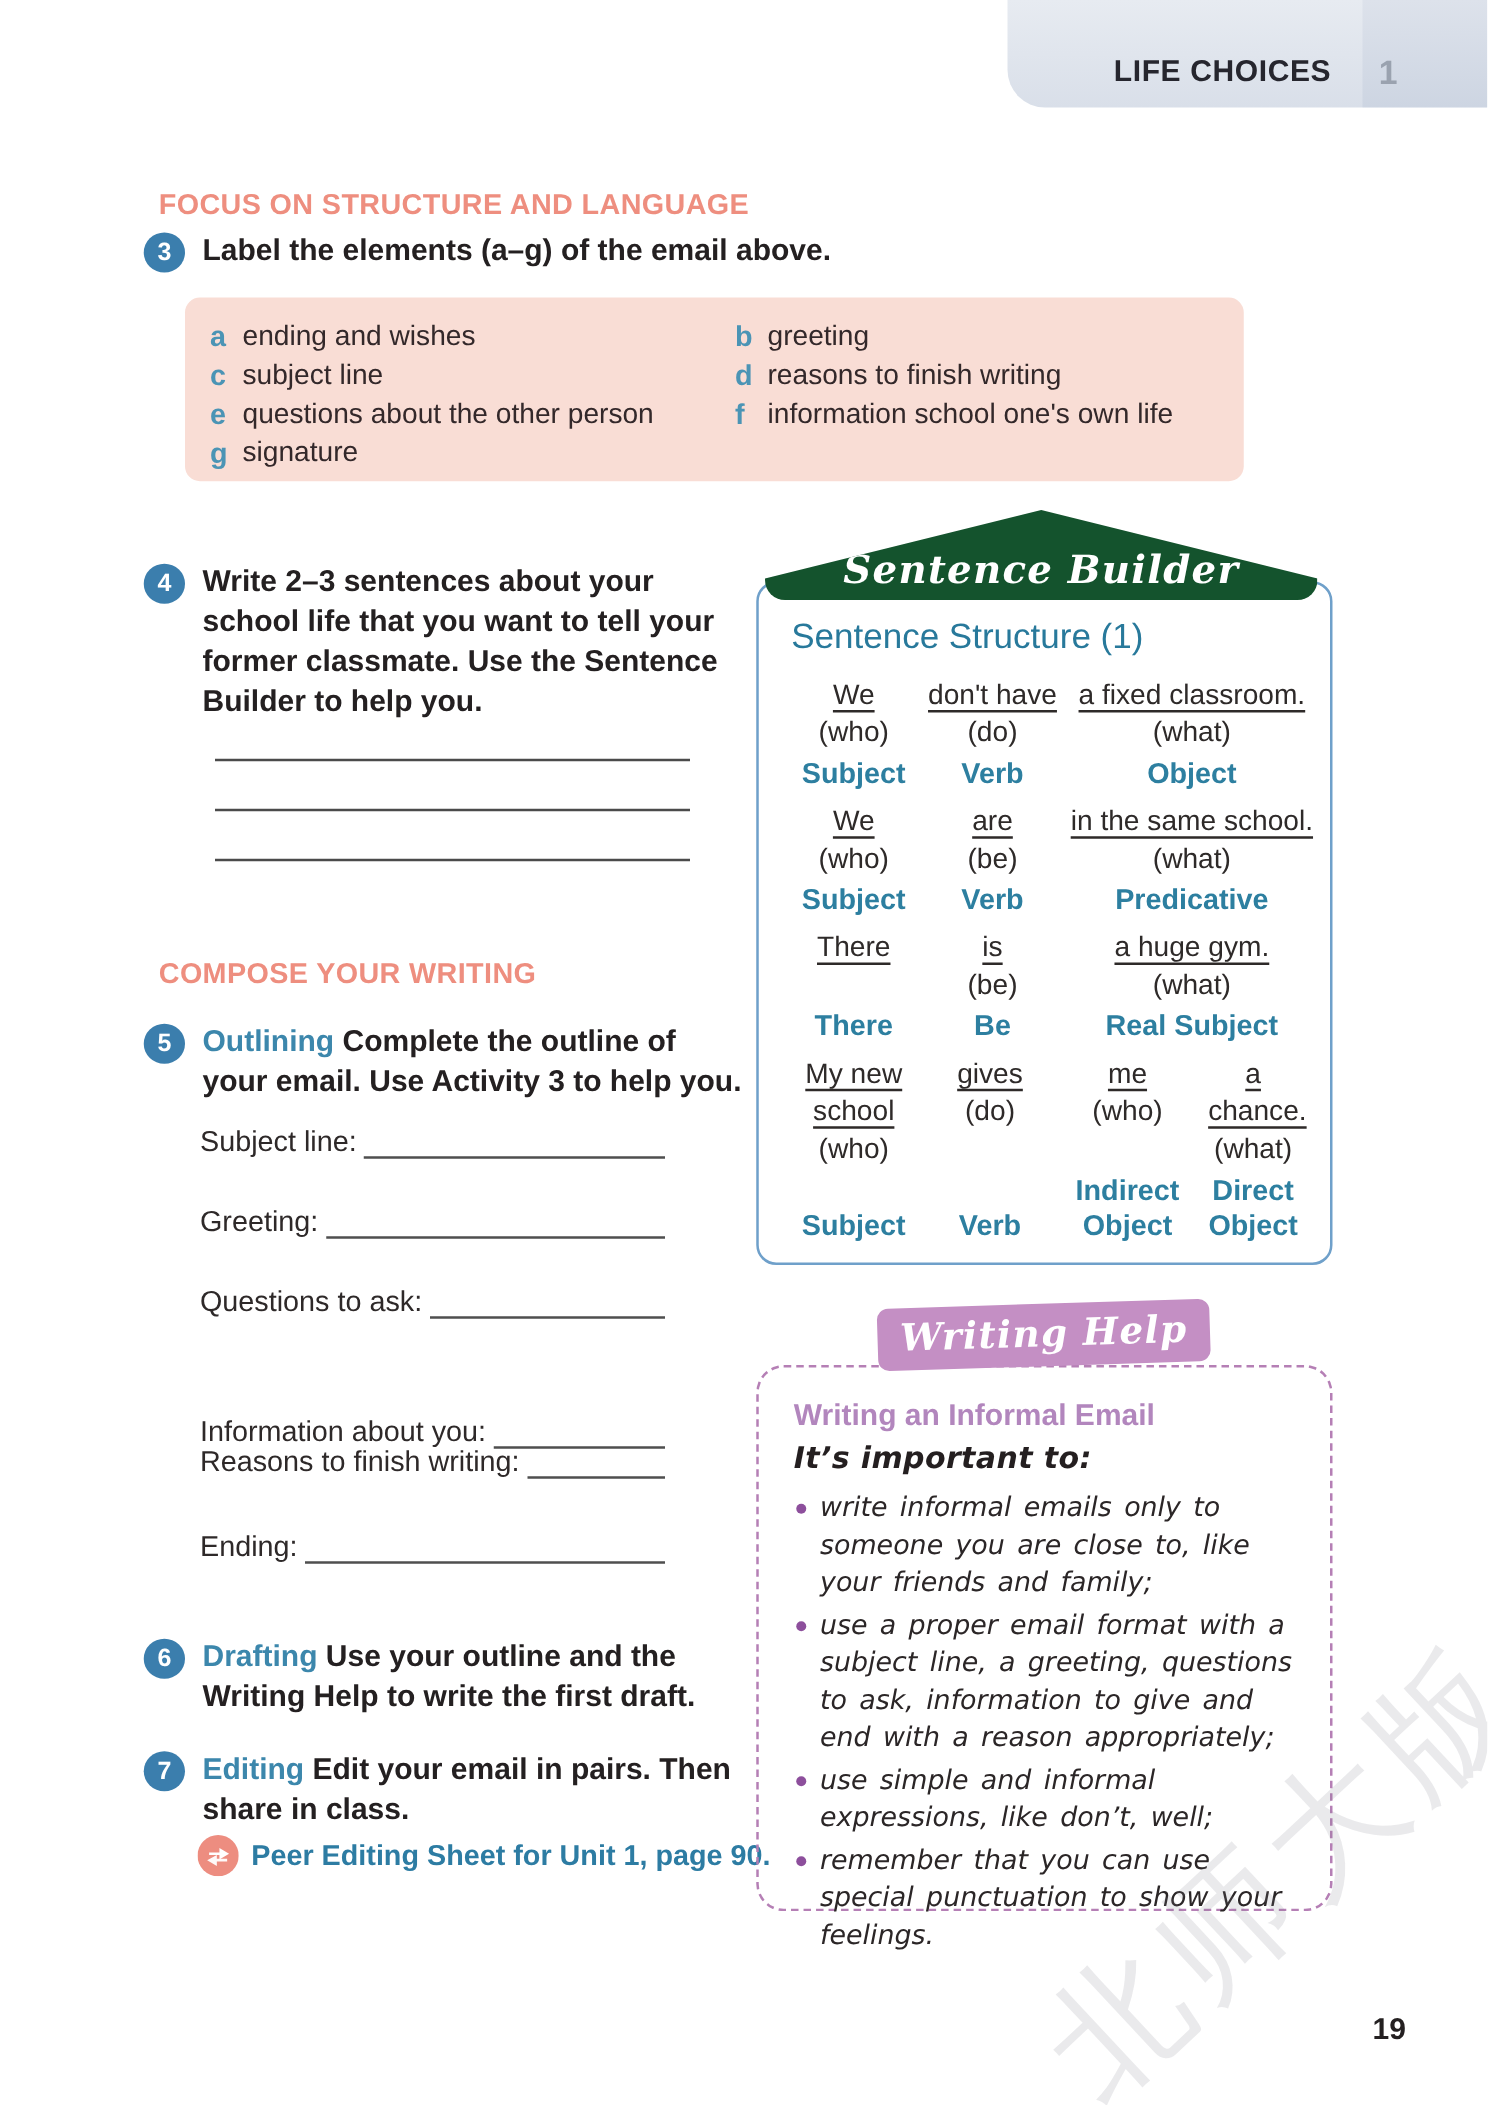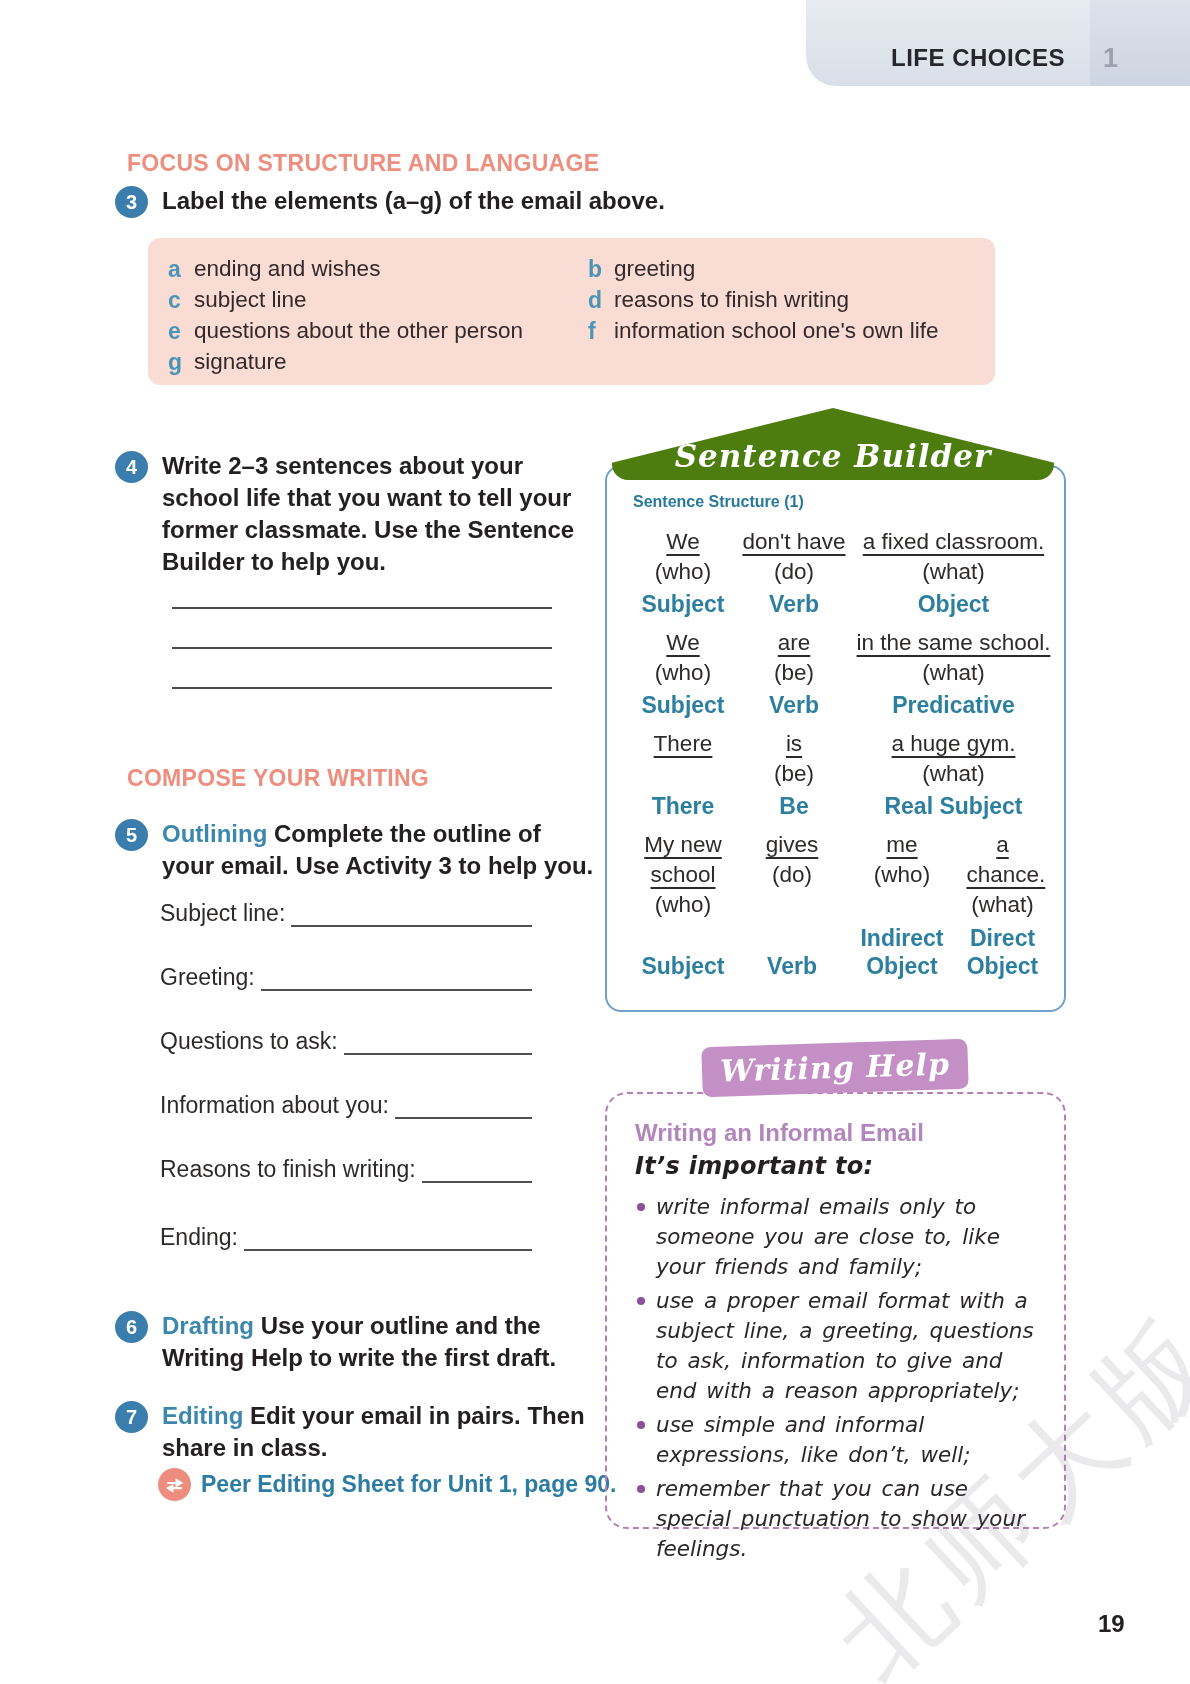--- a/index.html
+++ b/index.html
@@ -40,29 +40,29 @@
   .field-row{position:absolute;left:160px;width:372px;display:flex;align-items:flex-end;height:30px;justify-content:flex-end;}
   .field-label{font-size:23px;color:#2e2929;margin-right:6px;white-space:nowrap;}
   .field-line{flex:1;border-bottom:2px solid #4f4f4f;height:26px;}
 
   
   .peer-row{position:absolute;left:158px;top:1468px;display:flex;align-items:center;}
   .peer-icon{width:33px;height:33px;margin-right:10px;}
   .peer-text{font-size:23px;font-weight:bold;color:#2d7ca3;}
 
   
-  .sb-roof{position:absolute;left:612px;top:408px;width:442px;height:72px;background:#4d7c0f;
+  .sb-roof{position:absolute;left:612px;top:408px;width:442px;height:72px;background:#14532d;
     border-radius:16px;clip-path:polygon(0 100%,0 76%,50% 0,100% 76%,100% 100%);
     text-align:center;z-index:3;}
   .sb-roof span{display:inline-block;margin-top:30px;font-family:"DejaVu Serif",serif;
     font-style:italic;font-weight:bold;font-size:31px;color:#ffffff;letter-spacing:1px;}
   .sb-box{position:absolute;left:605px;top:465px;width:461px;height:547px;
     border:2.5px solid #6fa0ca;border-radius:16px;box-sizing:border-box;background:#fff;z-index:2;}
   .sb-content{position:absolute;left:26px;right:12px;top:26px;}
-  .sb-title{font-size:16px;font-weight:bold;color:#28799b;margin-bottom:16px;}
+  .sb-title{font-size:28px;font-weight:normal;color:#28799b;margin-bottom:16px;}
   .sb-grid3{display:grid;grid-template-columns:100px 122px 1fr;margin-bottom:8px;}
   .sb-grid4{display:grid;grid-template-columns:100px 118px 102px 1fr;margin-top:4px;}
   .sb-cell{display:flex;flex-direction:column;text-align:center;height:93px;}
   .sb-grid4 .sb-cell{height:150px;}
   .sb-word{font-size:22.5px;color:#2e2a29;text-decoration:underline;text-decoration-thickness:1.5px;
     text-underline-offset:5px;line-height:30px;white-space:nowrap;}
   .sb-grid4 .sb-cell:nth-child(1) .sb-word{white-space:normal;max-width:84px;margin:0 auto;}
   .sb-grid4 .sb-cell:nth-child(4) .sb-word{white-space:normal;max-width:72px;margin:0 auto;}
   .sb-gloss{font-size:22.5px;color:#2e2a29;line-height:30px;min-height:30px;}
   .sb-role{font-size:23px;font-weight:bold;color:#2d7fa0;line-height:28px;margin-top:auto;}
@@ -248,21 +248,21 @@
     <span class="field-line"></span>
   </div>
   <div class="field-row" style="top:961px;">
     <span class="field-label">Greeting:</span>
     <span class="field-line"></span>
   </div>
   <div class="field-row" style="top:1025px;">
     <span class="field-label">Questions to ask:</span>
     <span class="field-line"></span>
   </div>
-  <div class="field-row" style="top:1089px;">
+  <div class="field-row" style="top:1129px;">
     <span class="field-label">Information about you:</span>
     <span class="field-line"></span>
   </div>
   <div class="field-row" style="top:1153px;">
     <span class="field-label">Reasons to finish writing:</span>
     <span class="field-line"></span>
   </div>
   <div class="field-row" style="top:1221px;">
     <span class="field-label">Ending:</span>
     <span class="field-line"></span>

